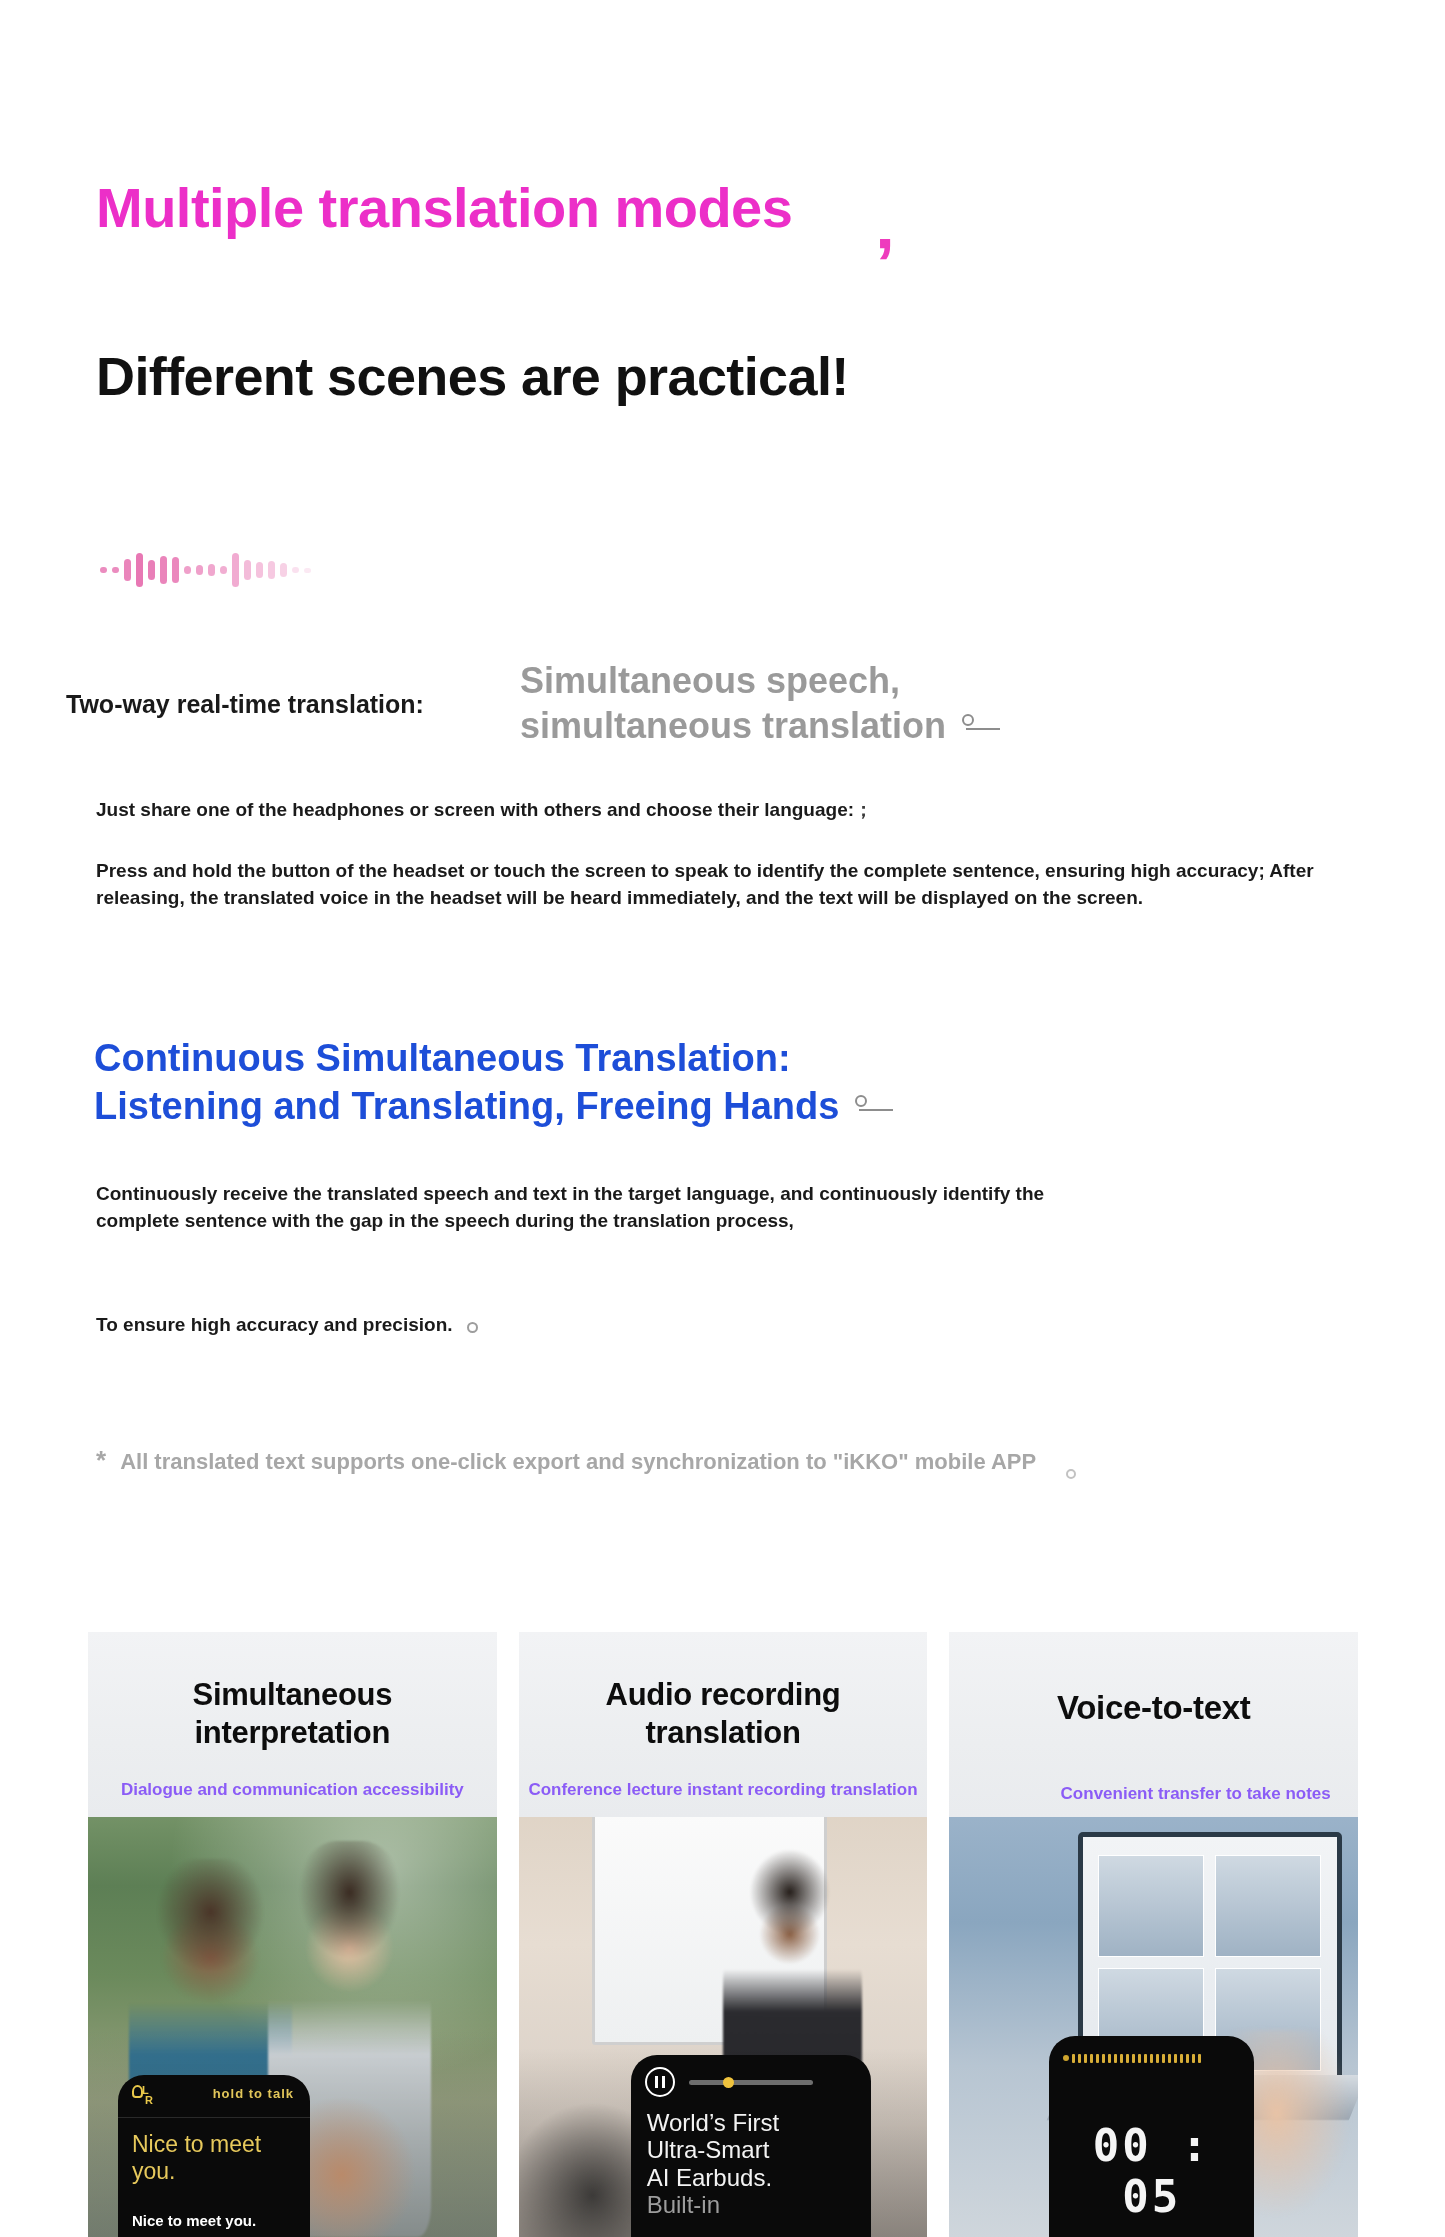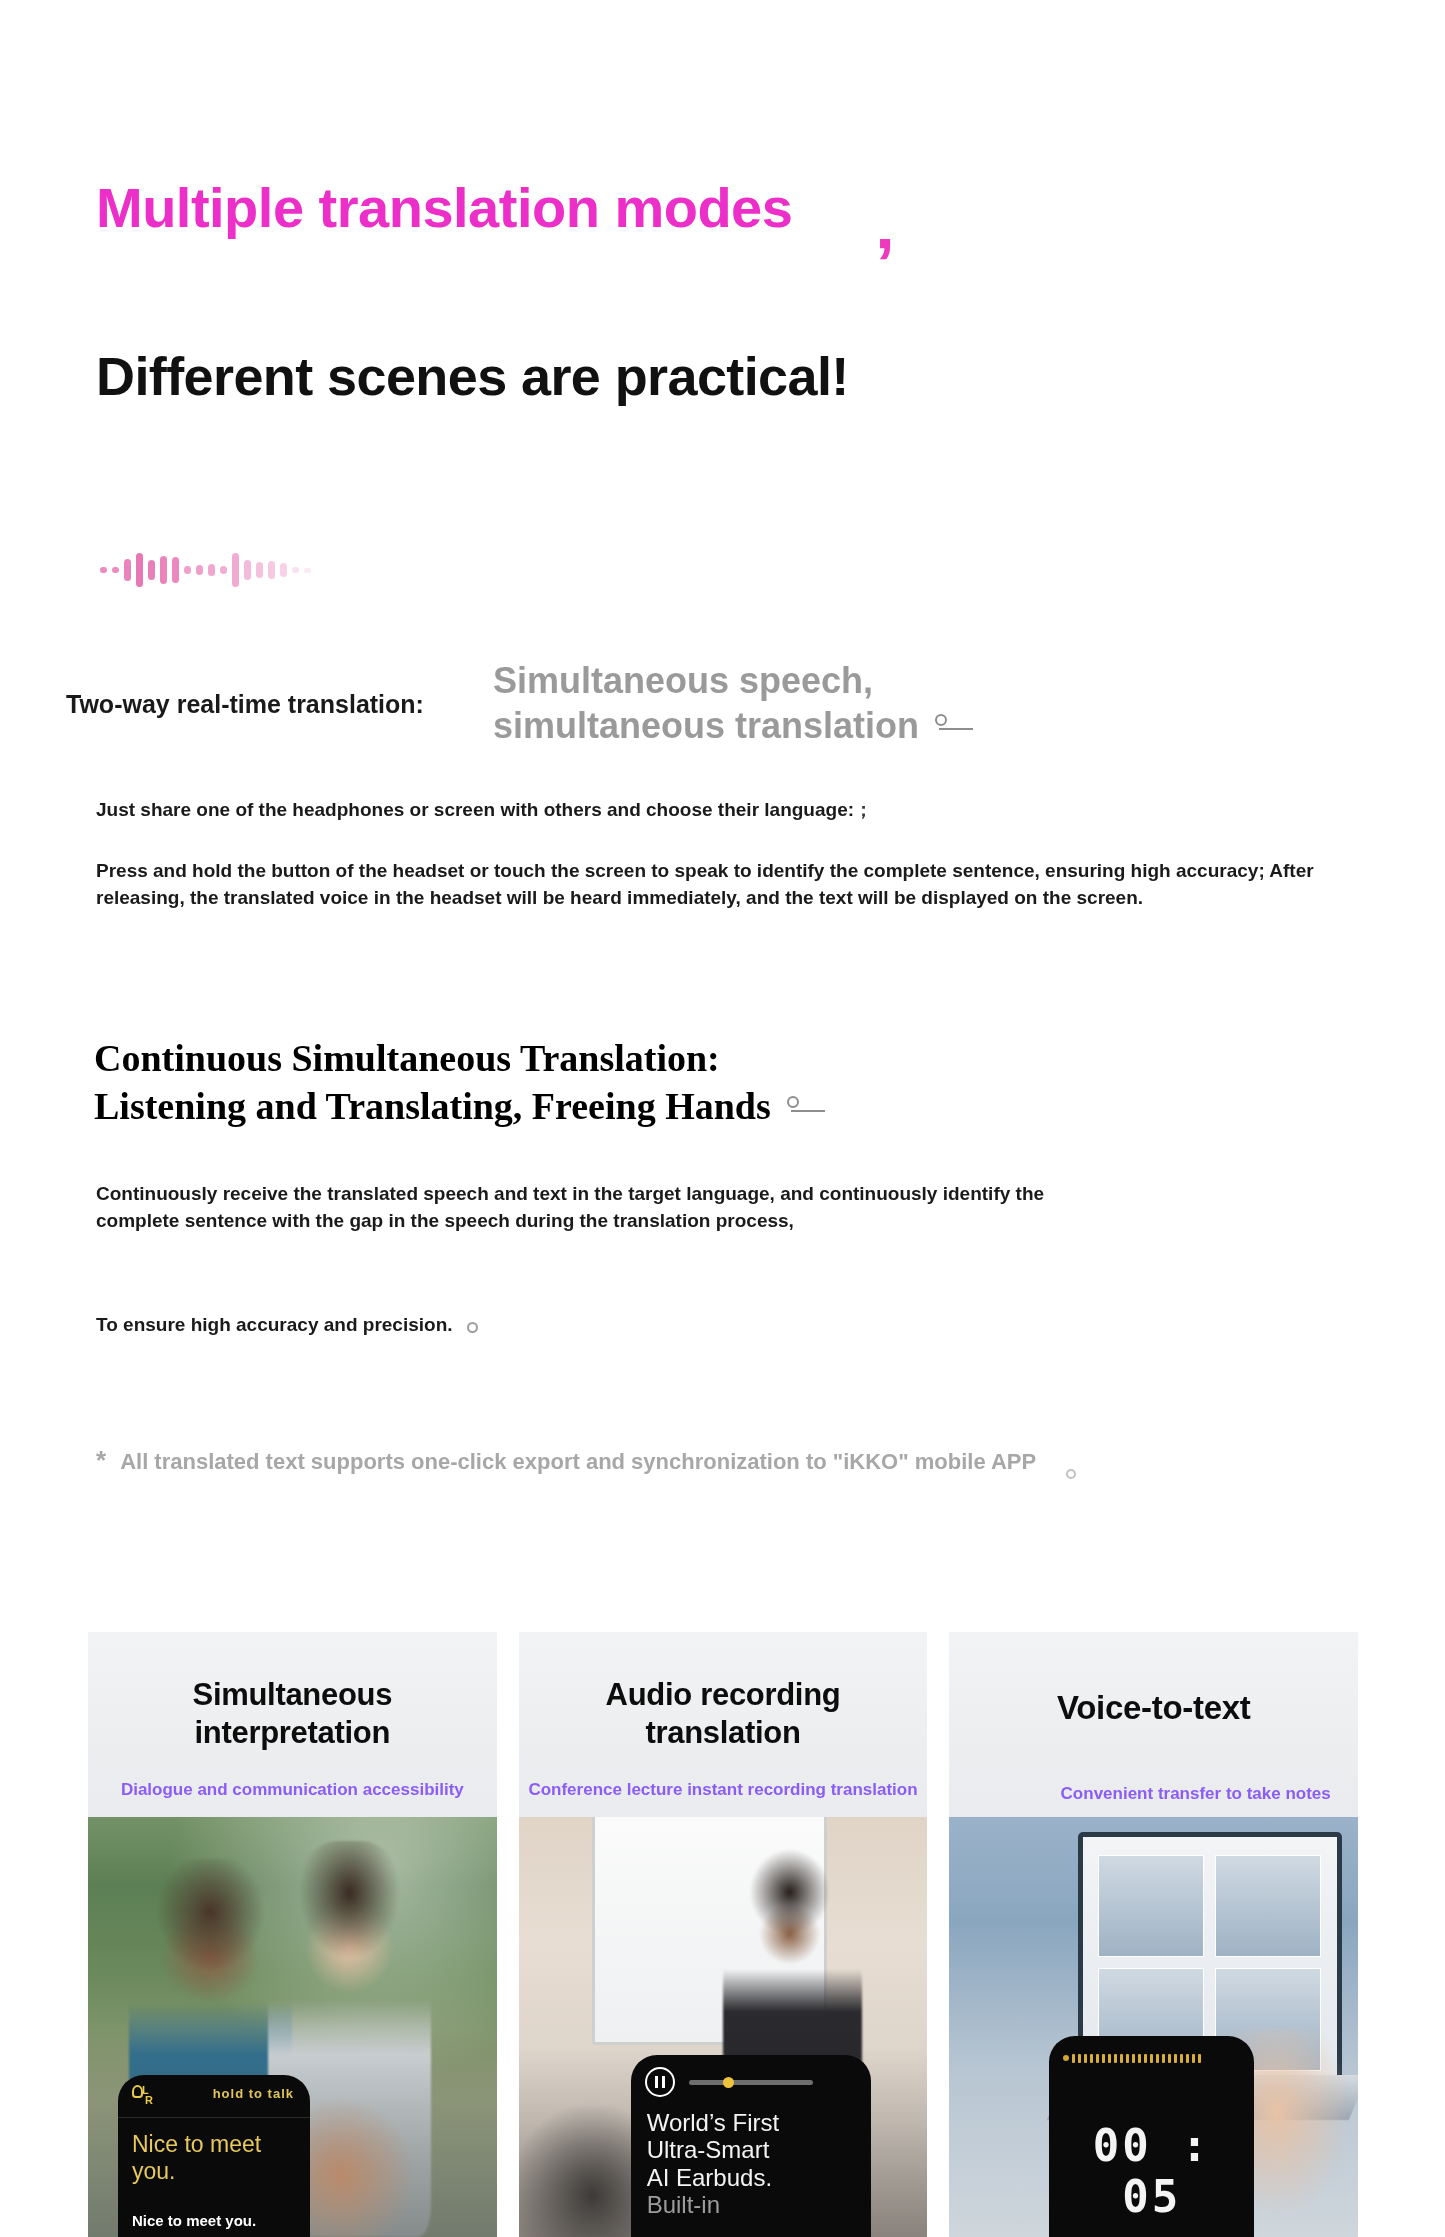--- a/index.html
+++ b/index.html
@@ -73,21 +73,21 @@
     position: absolute;
     left: 66px;
     top: 690px;
     font-size: 25px;
     font-weight: 700;
     color: #1a1a1a;
     white-space: nowrap;
   }
   .twoway-gray {
     position: absolute;
-    left: 493px;
+    left: 520px;
     top: 658px;
     font-size: 36px;
     font-weight: 600;
     color: #9a9a9a;
     line-height: 1.25;
     white-space: nowrap;
   }
   .circ-mark {
     display: inline-block;
     position: relative;
@@ -129,24 +129,23 @@
   .p1 .semi { color: #3b3b3b; }
   .p2 { left: 96px; top: 858px; width: 1290px; }
 
   
   .h-dark {
     position: absolute;
     left: 94px;
     top: 1035px;
     font-size: 38px;
     font-weight: 700;
-    color: #000000;
+    color: #1d4ed8;
     line-height: 1.26;
     white-space: nowrap;
-    font-family: Liberation Serif, serif;
   }
   .p3 { left: 96px; top: 1181px; width: 1000px; }
   .p4 { left: 96px; top: 1312px; width: 1000px; }
   .small-circle {
     display: inline-block;
     width: 11px;
     height: 11px;
     border: 2px solid #9d9d9d;
     border-radius: 50%;
     box-sizing: border-box;

